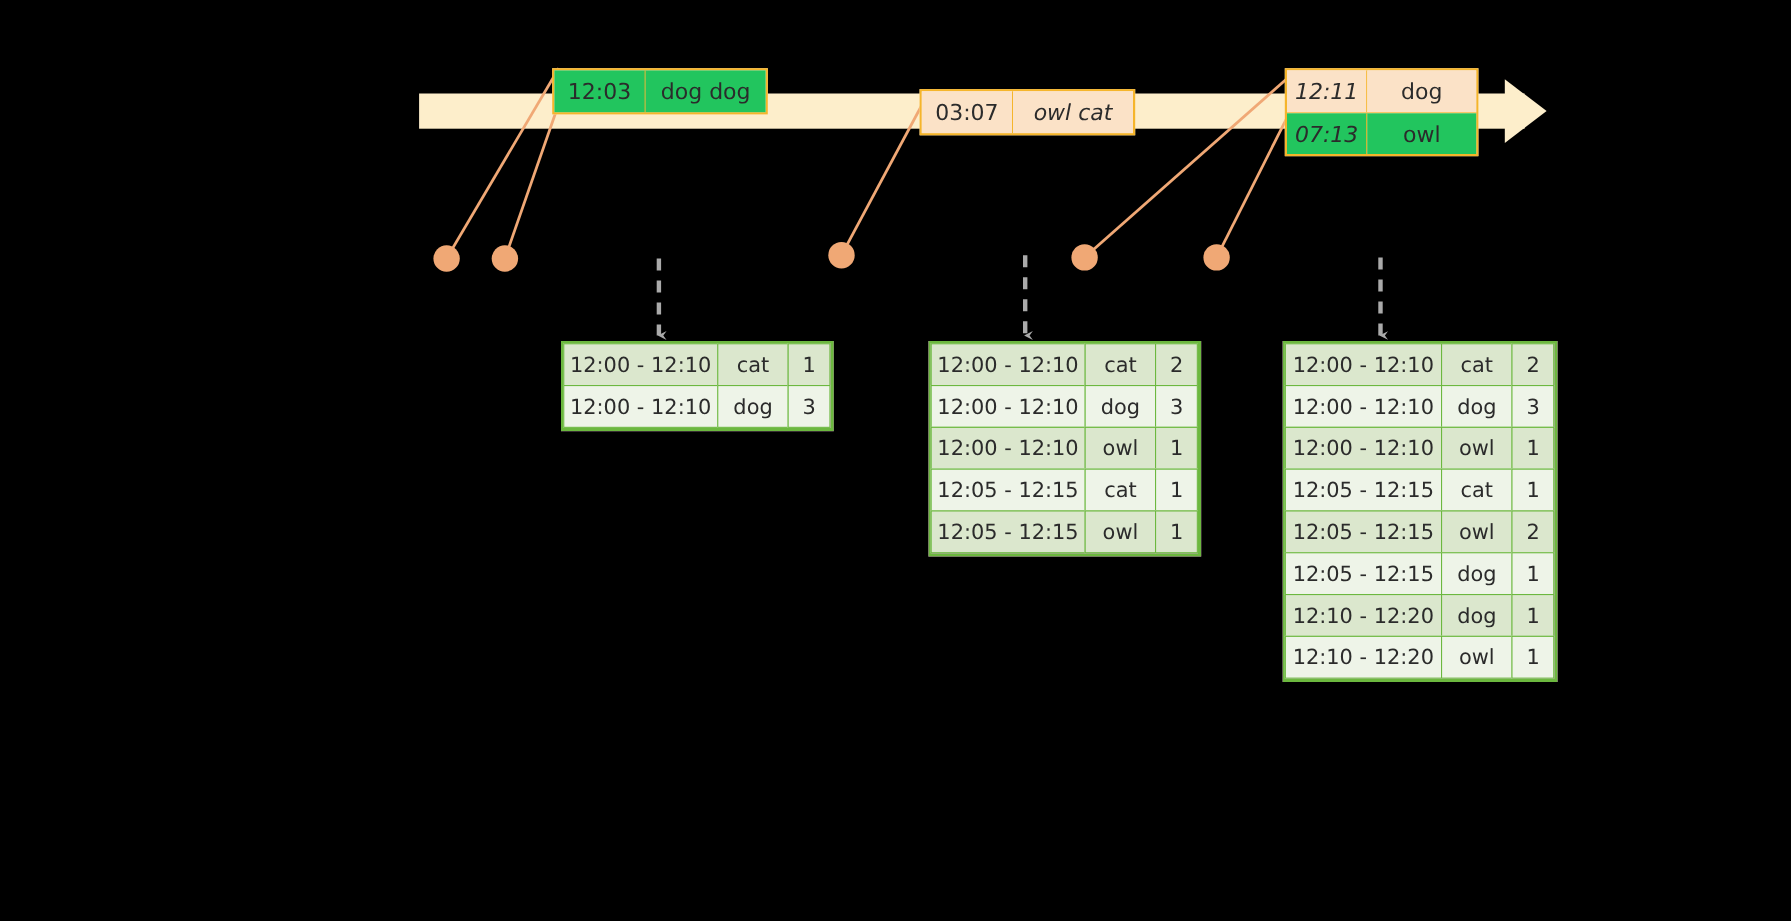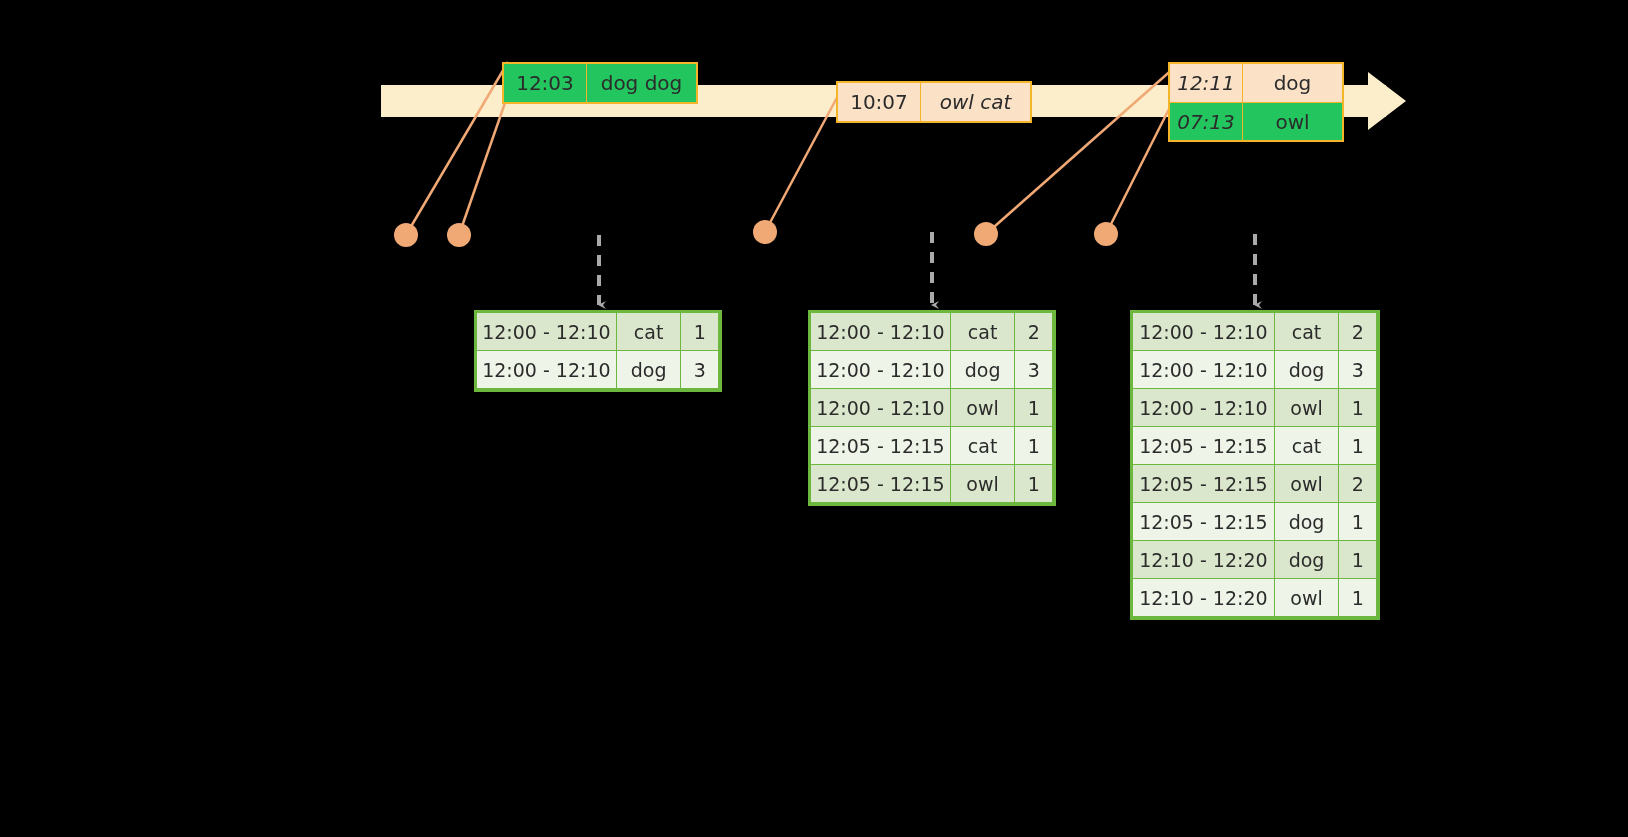--- a/index.html
+++ b/index.html
@@ -91,20 +91,21 @@
     height: 837px;
     pointer-events: none;
   }
 
   
   .res-table {
     position: absolute;
     border: 3px solid #6cb83f;
     box-sizing: border-box;
     background: #d946ef;
+    margin-left: 36px;
   }
   .res-row {
     display: flex;
     height: 38px;
     box-sizing: border-box;
   }
   .res-row .cell {
     display: flex;
     align-items: center;
     justify-content: center;
@@ -162,21 +163,21 @@
 
   <div class="evt-box" id="evt-box-1">
     <div class="evt-row">
       <div class="evt-time">12:03</div>
       <div class="evt-val">dog dog</div>
     </div>
   </div>
 
   <div class="evt-box" id="evt-box-2">
     <div class="evt-row shade">
-      <div class="evt-time">10:07</div>
+      <div class="evt-time">03:07</div>
       <div class="evt-val">owl cat</div>
     </div>
   </div>
 
   <div class="evt-box" id="evt-box-3">
     <div class="evt-row shade">
       <div class="evt-time">12:11</div>
       <div class="evt-val">dog</div>
     </div>
     <div class="evt-row">

